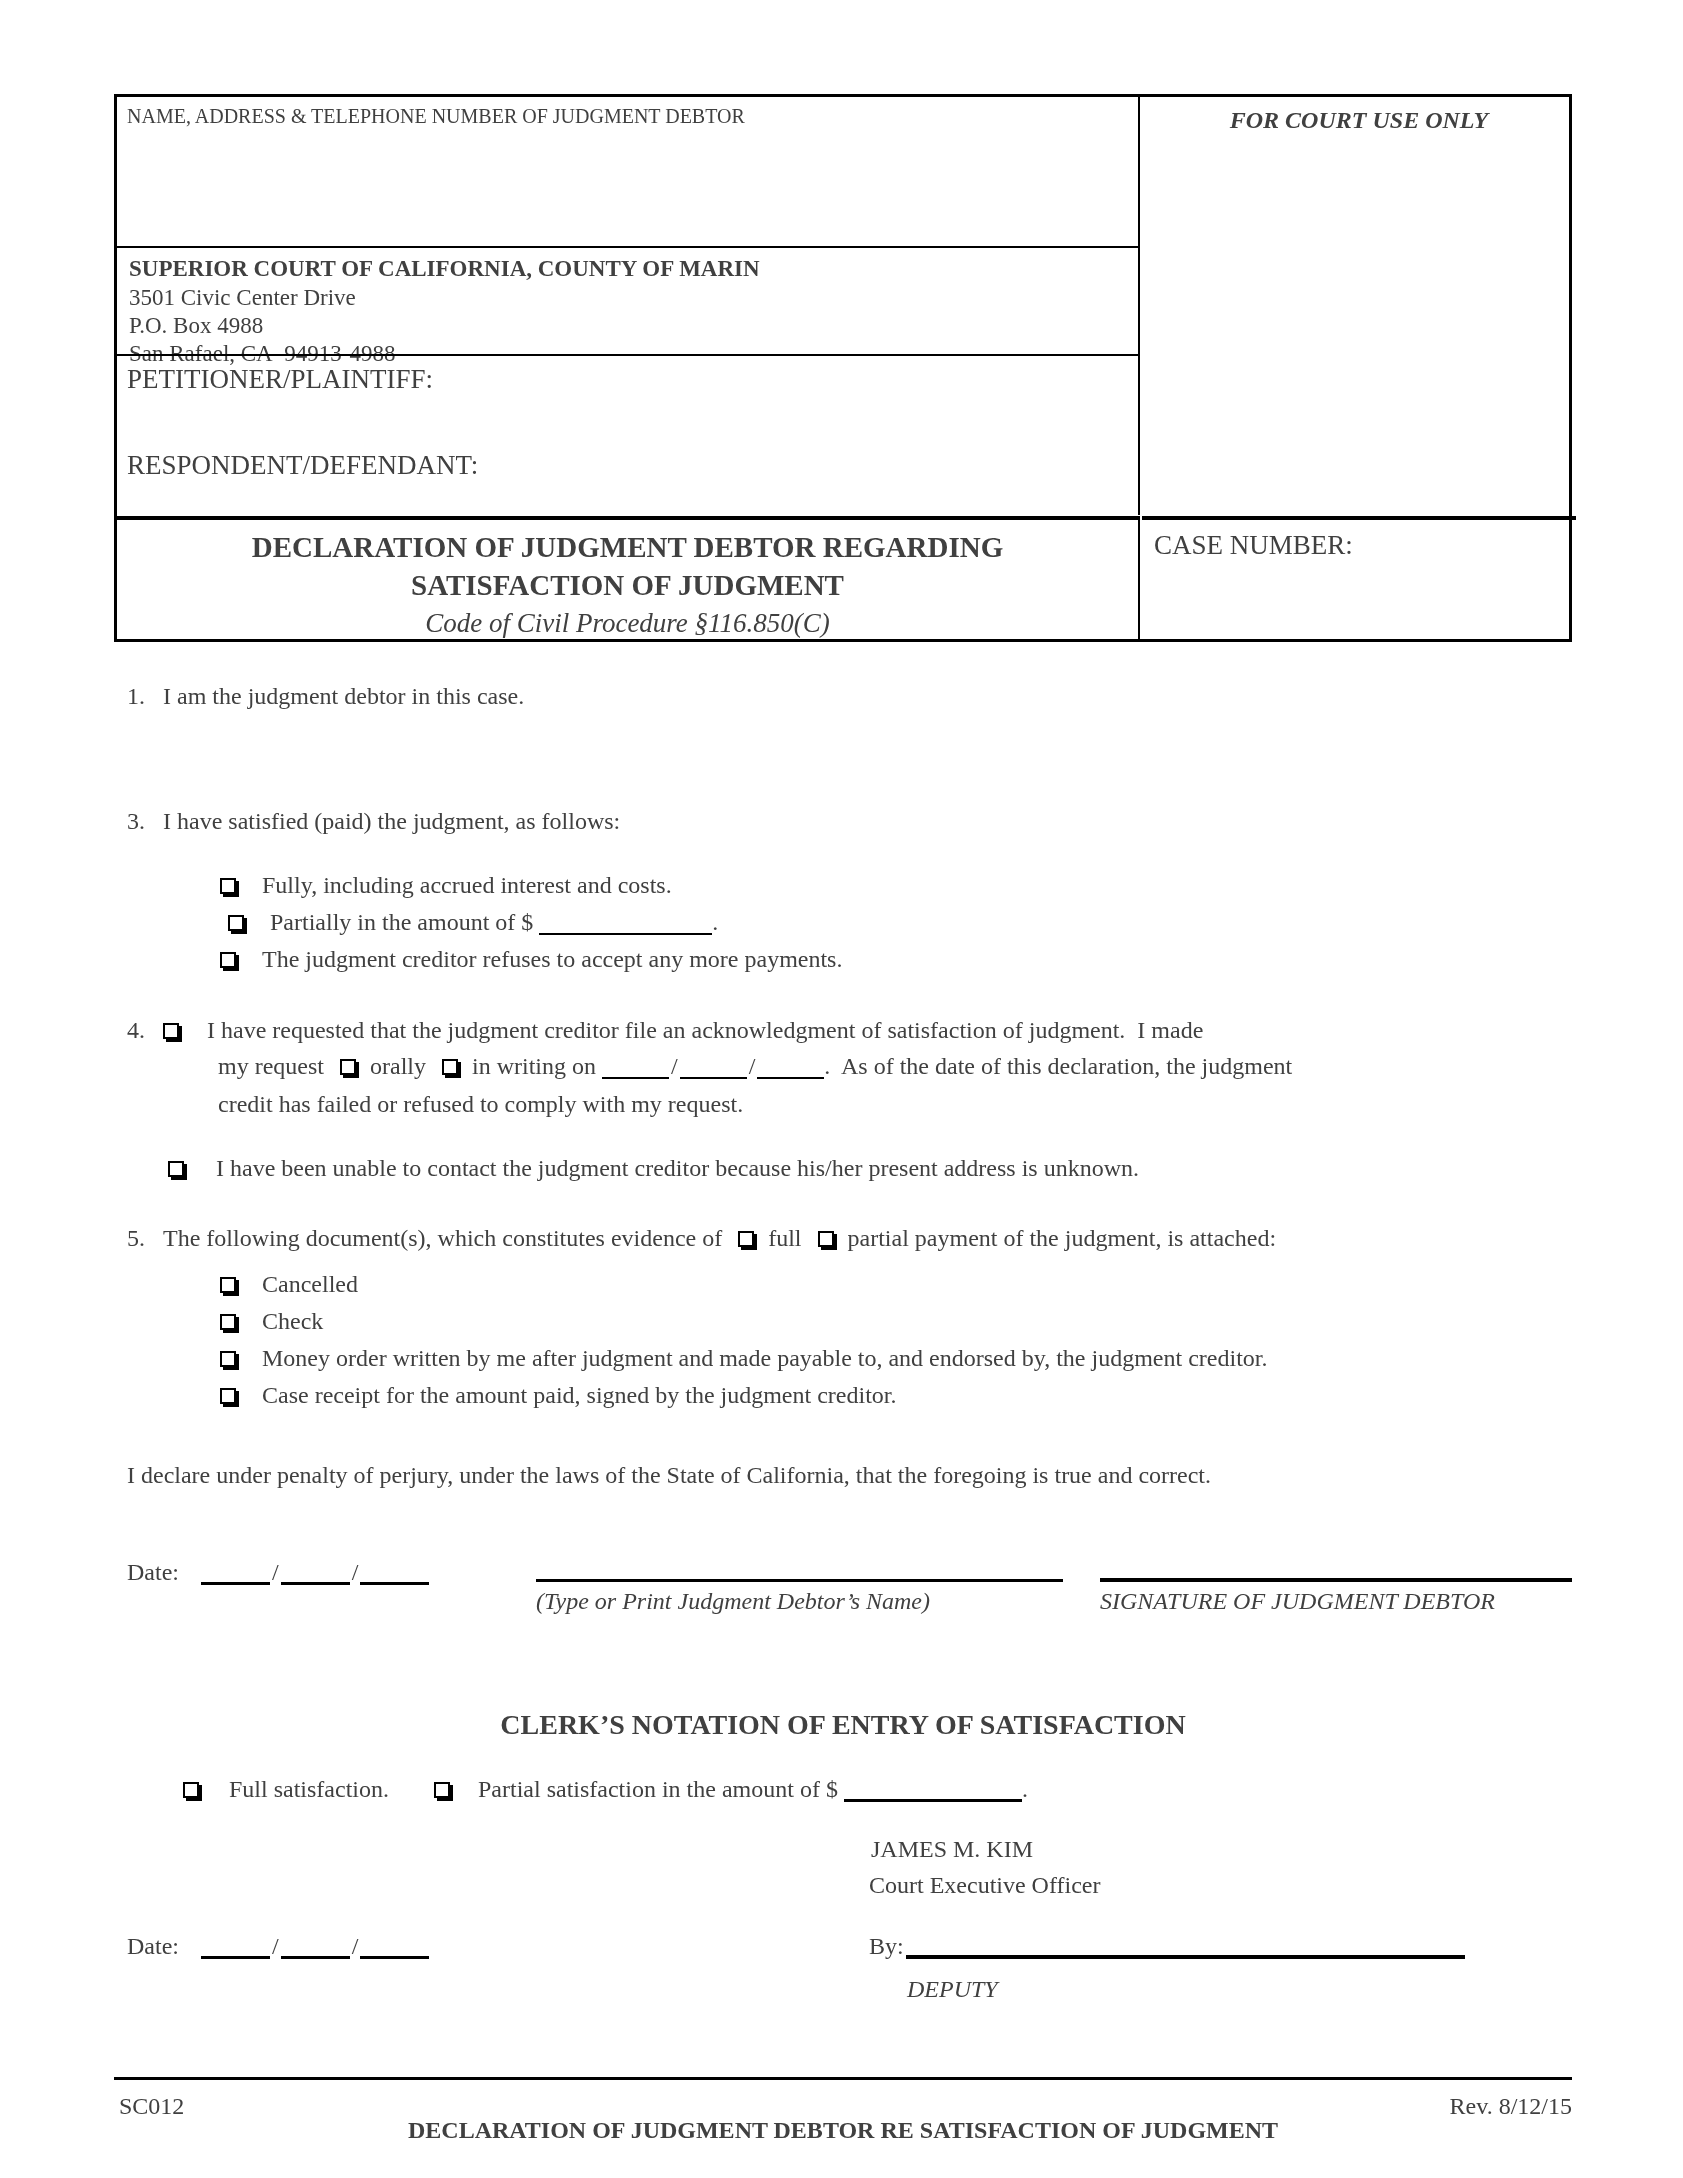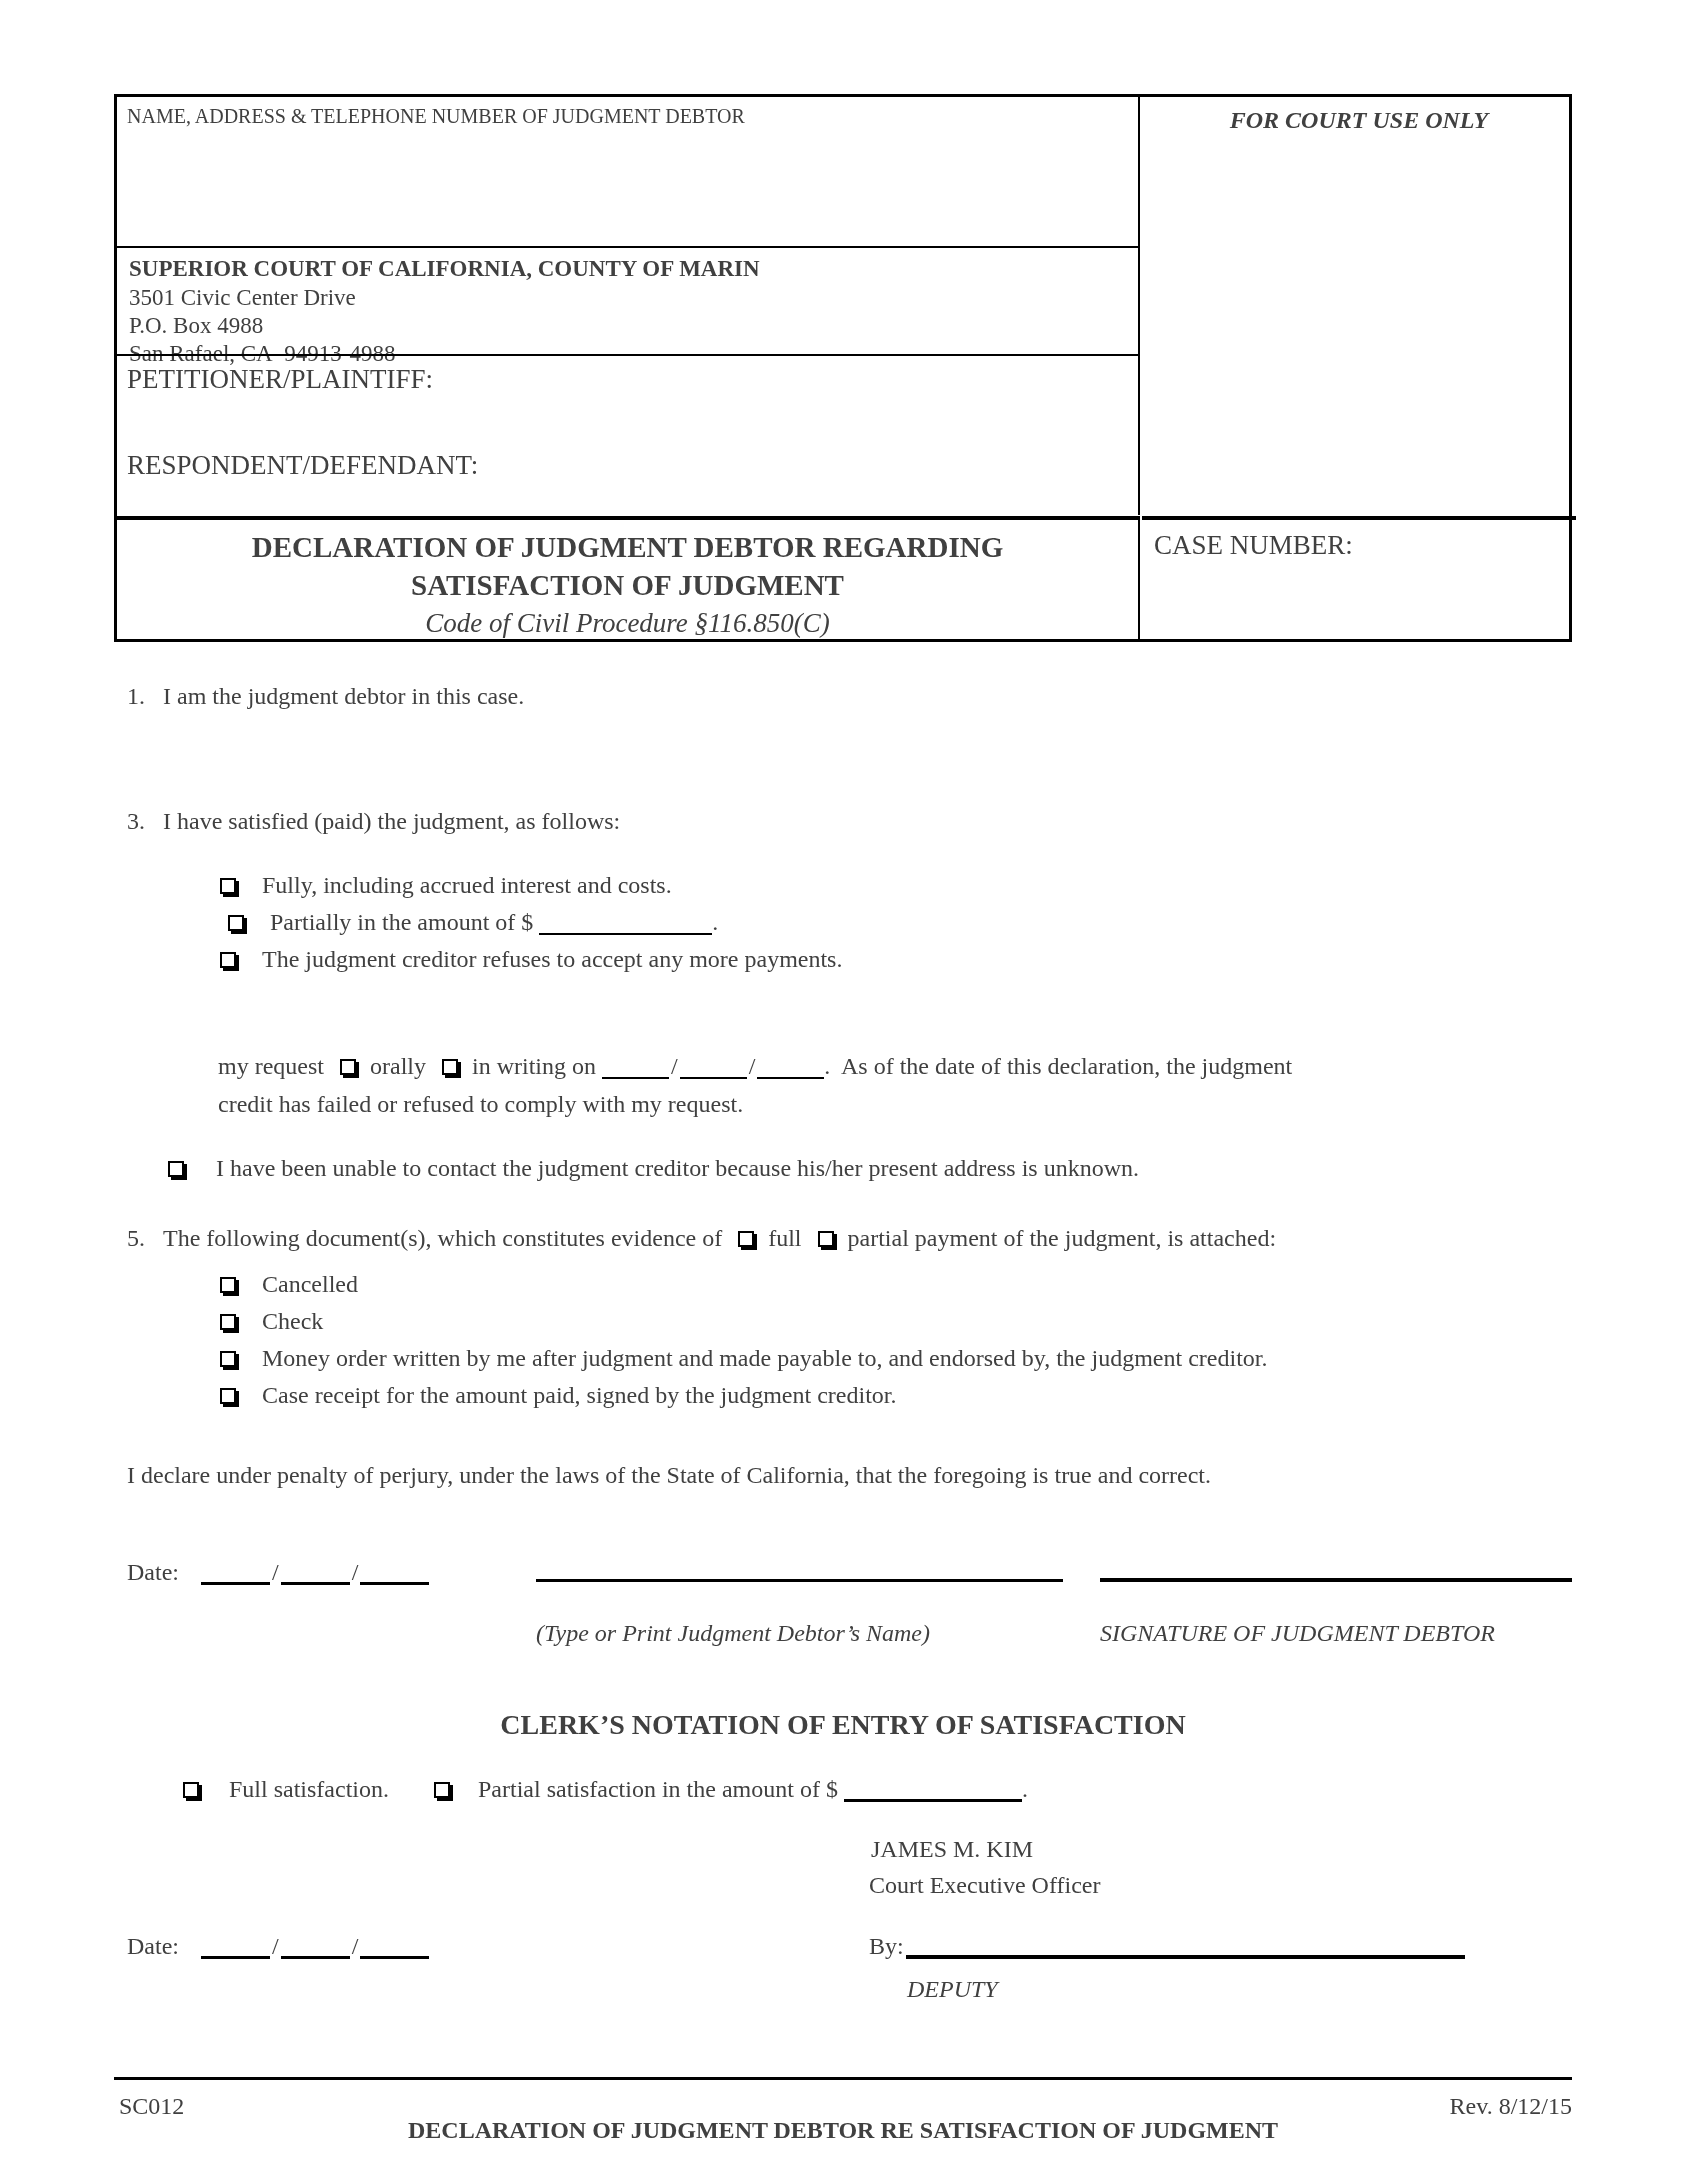--- a/index.html
+++ b/index.html
@@ -42,21 +42,21 @@
   .respondent { margin-top: 55px; }
   .title-l12 { font-size: 29px; font-weight: bold; line-height: 38px; }
   .title-l3 { font-size: 27px; font-style: italic; line-height: 38px; }
   .courtuse-label { font-size: 24px; font-weight: bold; font-style: italic; }
   .case-label { font-size: 27px; }
 
   
   .field-line { position: absolute; }
   .nameline { left: 536px; top: 1540px; width: 527px; height: 42px; border-bottom: 3px solid #000; }
   .sigline  { left: 1100px; top: 1538px; width: 472px; height: 44px; border-bottom: 4px solid #000; }
-  .caption-under { position: absolute; font-size: 24px; font-style: italic; white-space: nowrap; margin-top: 32px; }
+  .caption-under { position: absolute; font-size: 24px; font-style: italic; white-space: nowrap; }
   .clerk-heading { position: absolute; left: 114px; top: 1709px; width: 1458px; text-align: center; font-size: 28px; font-weight: bold; }
   .footer-rule { position: absolute; left: 114px; top: 2077px; width: 1458px; border-top: 3px solid #000; }
   .footer-num { position: absolute; left: 119px; top: 2093px; font-size: 24px; }
   .footer-title { position: absolute; left: 114px; top: 2093px; width: 1458px; text-align: center; font-size: 24px; font-weight: bold; margin-top: 24px; }
   .footer-rev { position: absolute; right: 111px; top: 2093px; font-size: 24px; }
 </style>
 </head>
 <body>
 
 <div class="page">
@@ -100,20 +100,23 @@
     <span class="cb"></span><span>Fully, including accrued interest and costs.</span>
   </div>
   <div class="line" style="top:909px; left:220px;padding-left:8px;">
     <span class="cb"></span><span>Partially in the amount of $</span>
     <span class="bl" style="width:173px;"></span><span>.</span>
   </div>
   <div class="line" style="top:946px; left:220px;">
     <span class="cb"></span><span>The judgment creditor refuses to accept any more payments.</span>
   </div>
 
+  <div class="line" style="top:1017px; left:127px;">
+    <span class="num">4.</span><span class="cb cb4"></span><span>I have requested that the judgment creditor file an acknowledgment of satisfaction of judgment.&nbsp; I made</span>
+  </div>
   <div class="line" style="top:1053px; left:218px;">
     <span>my request</span><span class="cb cbi"></span><span>orally</span><span class="cb cbi"></span><span>in writing on</span>
     <span class="bl" style="width:67px;"></span><span class="sep">/</span><span class="bl" style="width:67px;"></span><span class="sep">/</span><span class="bl" style="width:67px;"></span><span>.&nbsp; As of the date of this declaration, the judgment</span>
   </div>
   <div class="line" style="top:1091px; left:218px;">
     <span>credit has failed or refused to comply with my request.</span>
   </div>
   <div class="line" style="top:1155px; left:168px;">
     <span class="cb cbu"></span><span>I have been unable to contact the judgment creditor because his/her present address is unknown.</span>
   </div>

